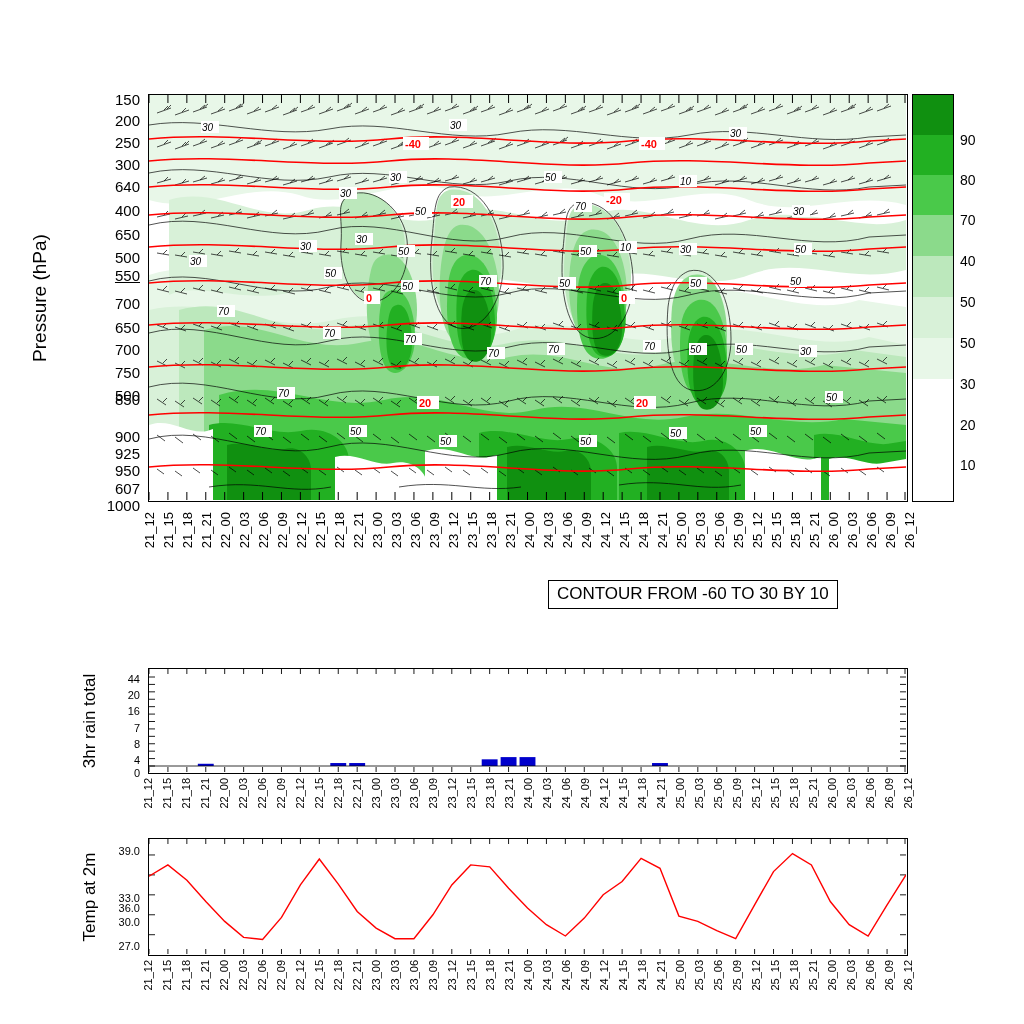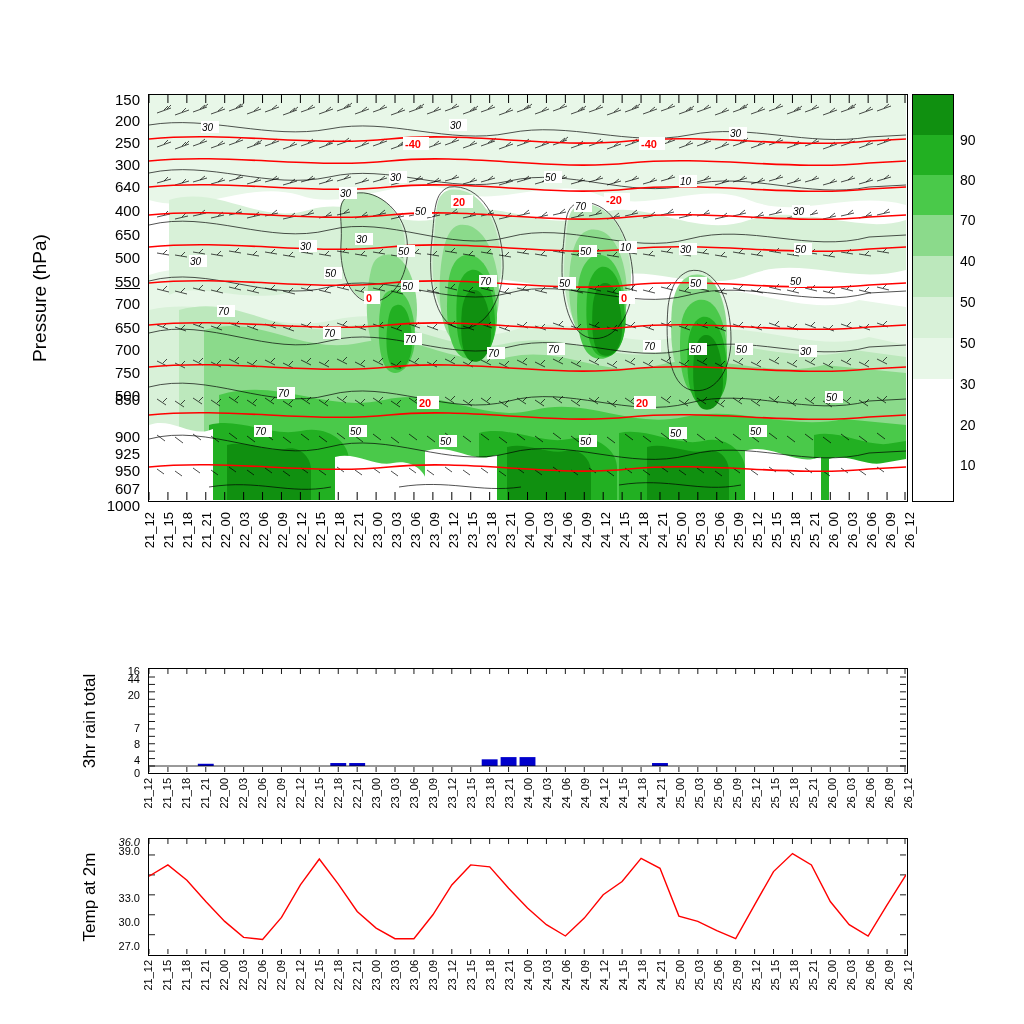--- a/index.html
+++ b/index.html
@@ -884,21 +884,21 @@
   <div class="ylabel" style="left:40px; top:298px;">Pressure (hPa)</div>
 
   <div class="ytick-lbl" style="top:91px;">150</div>
   <div class="ytick-lbl" style="top:112px;">200</div>
   <div class="ytick-lbl" style="top:134px;">250</div>
   <div class="ytick-lbl" style="top:156px;">300</div>
   <div class="ytick-lbl" style="top:178px;">640</div>
   <div class="ytick-lbl" style="top:202px;">400</div>
   <div class="ytick-lbl" style="top:226px;">650</div>
   <div class="ytick-lbl" style="top:249px;">500</div>
-  <div class="ytick-lbl" style="top:273px;text-decoration:underline;">550</div>
+  <div class="ytick-lbl" style="top:267px;text-decoration:underline;">550</div>
   <div class="ytick-lbl" style="top:295px;">700</div>
   <div class="ytick-lbl" style="top:319px;">650</div>
   <div class="ytick-lbl" style="top:341px;">700</div>
   <div class="ytick-lbl" style="top:364px;">750</div>
   <div class="ytick-lbl" style="top:387px;">500</div>
   <div class="ytick-lbl" style="top:391px;">850</div>
   <div class="ytick-lbl" style="top:428px;">900</div>
   <div class="ytick-lbl" style="top:445px;">925</div>
   <div class="ytick-lbl" style="top:462px;">950</div>
   <div class="ytick-lbl" style="top:480px;">607</div>
@@ -963,20 +963,21 @@
   <div class="cb-lbl" style="top:132px;">90</div>
   <div class="cb-lbl" style="top:172px;">80</div>
   <div class="cb-lbl" style="top:212px;">70</div>
   <div class="cb-lbl" style="top:253px;">40</div>
   <div class="cb-lbl" style="top:294px;">50</div>
   <div class="cb-lbl" style="top:335px;">50</div>
   <div class="cb-lbl" style="top:376px;">30</div>
   <div class="cb-lbl" style="top:417px;">20</div>
   <div class="cb-lbl" style="top:457px;">10</div>
 
+  <div id="contour-note">CONTOUR FROM -60 TO 30 BY 10</div>
 
   <div id="rain-label">3hr rain total</div>
   <div id="rain-panel">
     <svg id="rain-svg" width="757" height="103" viewBox="0 0 757 103">
         <g stroke="#000" stroke-width="0.9">
           <path d="M0,103 L0,98 M0,0 L0,5"></path>
           <path d="M18.925,103 L18.925,98 M18.925,0 L18.925,5"></path>
           <path d="M37.85,103 L37.85,98 M37.85,0 L37.85,5"></path>
           <path d="M56.775000000000006,103 L56.775000000000006,98 M56.775000000000006,0 L56.775000000000006,5"></path>
           <path d="M75.7,103 L75.7,98 M75.7,0 L75.7,5"></path>
@@ -1037,21 +1038,21 @@
           <rect x="332.7015" y="90.325" width="15.897" height="6.675"></rect>
           <rect x="351.62649999999996" y="88.1" width="15.897" height="8.899999999999999"></rect>
           <rect x="370.5515" y="88.1" width="15.897" height="8.899999999999999"></rect>
           <rect x="503.0265" y="94.03333333333333" width="15.897" height="2.966666666666667"></rect>
         </g>
         <path d="M0,97 L757,97" stroke="#000" stroke-width="0.8"></path>
       </svg>
   </div>
   <div class="rain-ytick" style="top:673px;">44</div>
   <div class="rain-ytick" style="top:689px;">20</div>
-  <div class="rain-ytick" style="top:665px;">16</div>
+  <div class="rain-ytick" style="top:705px;">16</div>
   <div class="rain-ytick" style="top:722px;">7</div>
   <div class="rain-ytick" style="top:738px;">8</div>
   <div class="rain-ytick" style="top:754px;">4</div>
   <div class="rain-ytick" style="top:767px;">0</div>
   <div id="xticks-rain">
       <div class="xtick-lbl" style="left: 142px; top: 778px; font-size: 11px;">21_12</div>
       <div class="xtick-lbl" style="left: 161px; top: 778px; font-size: 11px;">21_15</div>
       <div class="xtick-lbl" style="left: 180px; top: 778px; font-size: 11px;">21_18</div>
       <div class="xtick-lbl" style="left: 199px; top: 778px; font-size: 11px;">21_21</div>
       <div class="xtick-lbl" style="left: 218px; top: 778px; font-size: 11px;">22_00</div>
@@ -1141,21 +1142,21 @@
           <path d="M0,95.70967741935485 L6,95.70967741935485 M757,95.70967741935485 L751,95.70967741935485"></path>
           <path d="M0,75.7741935483871 L6,75.7741935483871 M757,75.7741935483871 L751,75.7741935483871"></path>
           <path d="M0,55.83870967741936 L6,55.83870967741936 M757,55.83870967741936 L751,55.83870967741936"></path>
           <path d="M0,35.903225806451616 L6,35.903225806451616 M757,35.903225806451616 L751,35.903225806451616"></path>
           <path d="M0,15.967741935483872 L6,15.967741935483872 M757,15.967741935483872 L751,15.967741935483872"></path>
         </g>
         <path d="M0.0,37.2 L18.9,25.9 L37.9,41.2 L56.8,62.5 L75.7,82.4 L94.6,98.4 L113.6,100.4 L132.5,78.4 L151.4,45.9 L170.3,20.0 L189.3,45.2 L208.2,72.5 L227.1,89.1 L246.0,99.7 L264.9,99.7 L283.9,75.8 L302.8,45.9 L321.7,25.9 L340.7,27.9 L359.6,49.2 L378.5,69.1 L397.4,85.7 L416.4,97.0 L435.3,79.1 L454.2,55.8 L473.1,42.5 L492.1,19.3 L511.0,29.3 L529.9,77.1 L548.8,82.4 L567.8,91.7 L586.7,99.7 L605.6,65.8 L624.5,32.6 L643.5,14.6 L662.4,25.9 L681.3,62.5 L700.2,85.7 L719.1,97.0 L738.1,65.8 L757.0,35.9 " fill="none" stroke="#ff0000" stroke-width="1.4"></path>
       </svg>
   </div>
   <div class="temp-ytick" style="top:845px;">39.0</div>
-  <div class="temp-ytick" style="top:836px;font-style:italic;">36.0</div>
+  <div class="temp-ytick" style="top:902px;">36.0</div>
   <div class="temp-ytick" style="top:892px;">33.0</div>
   <div class="temp-ytick" style="top:916px;">30.0</div>
   <div class="temp-ytick" style="top:940px;">27.0</div>
   <div id="xticks-temp">
       <div class="xtick-lbl" style="left: 142px; top: 960px; font-size: 11px;">21_12</div>
       <div class="xtick-lbl" style="left: 161px; top: 960px; font-size: 11px;">21_15</div>
       <div class="xtick-lbl" style="left: 180px; top: 960px; font-size: 11px;">21_18</div>
       <div class="xtick-lbl" style="left: 199px; top: 960px; font-size: 11px;">21_21</div>
       <div class="xtick-lbl" style="left: 218px; top: 960px; font-size: 11px;">22_00</div>
       <div class="xtick-lbl" style="left: 237px; top: 960px; font-size: 11px;">22_03</div>

